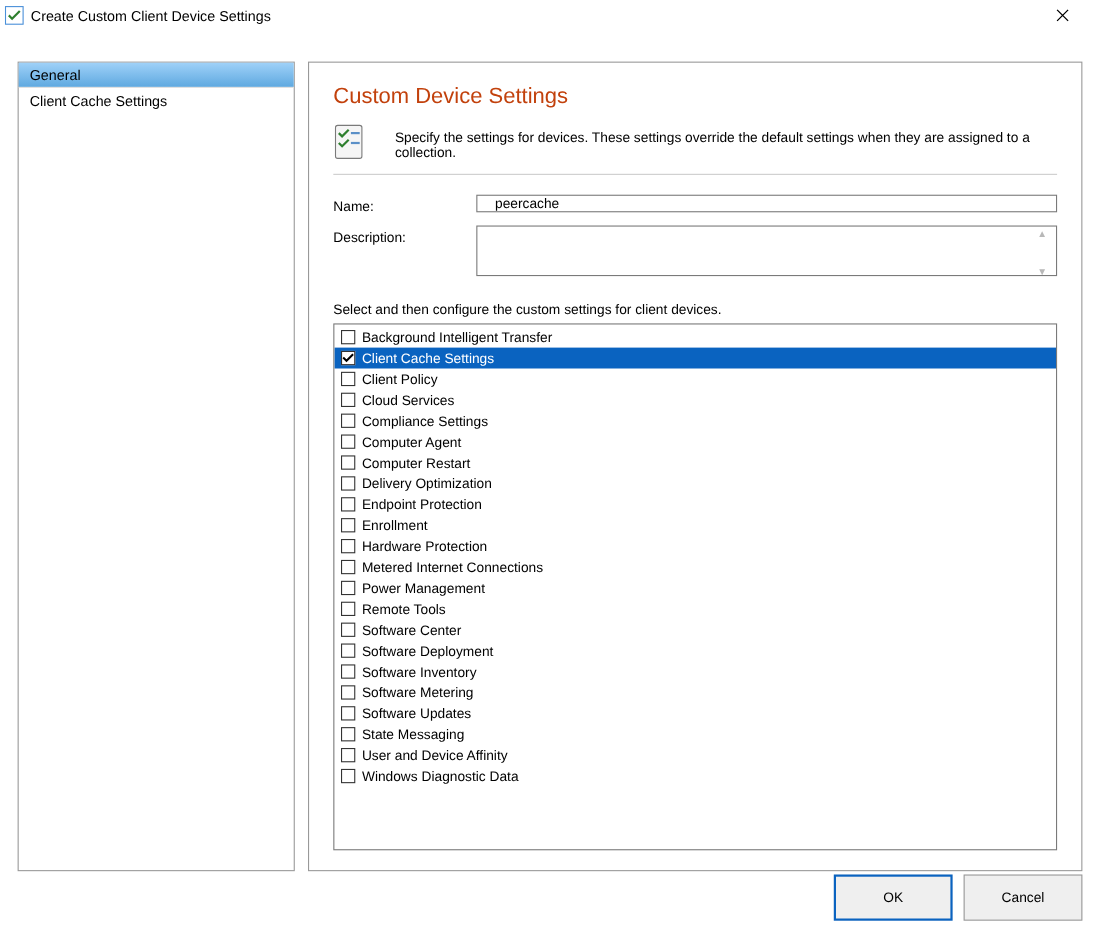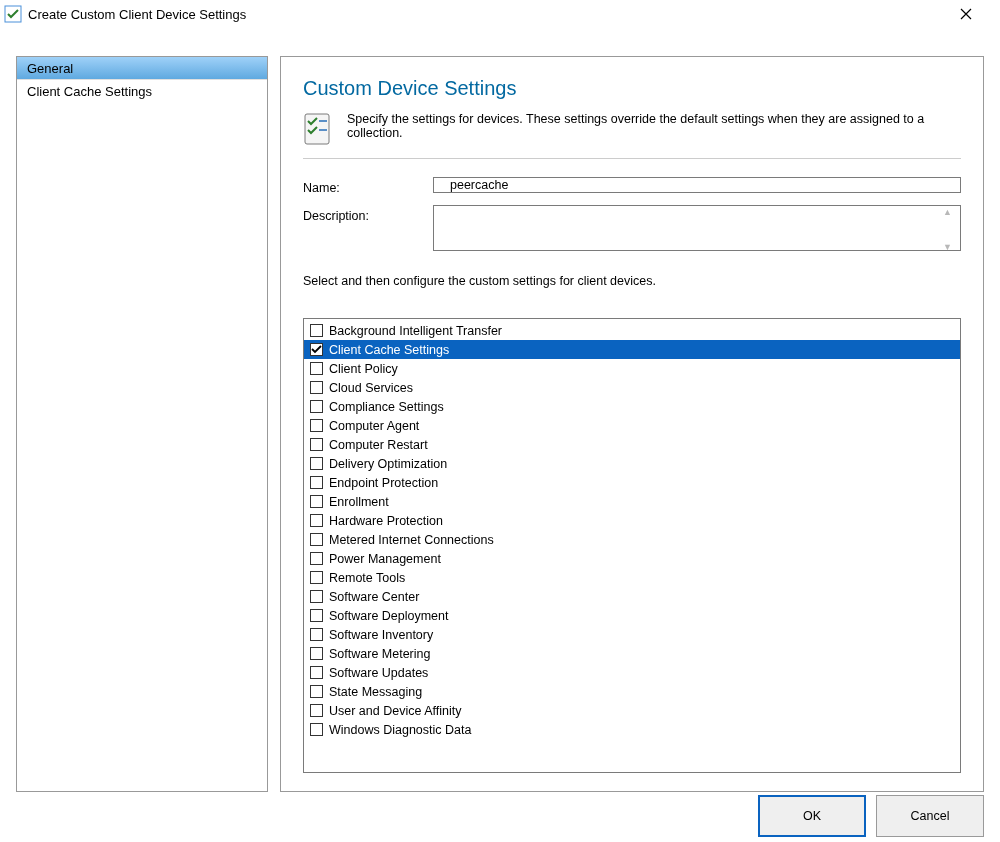--- a/index.html
+++ b/index.html
@@ -58,29 +58,29 @@
   }
   .content {
     flex:1;
     border:1px solid #999;
     background:#fff;
     padding:12px 22px 18px 22px;
     position:relative;
     display:flex;flex-direction:column;
   }
   .heading {
-    color:#0369a1;
+    color:#c2410c;
     font-size:20px;
     font-weight:400;
     margin:8px 0 12px 0;
   }
   .intro {
     display:flex;
-    align-items:flex-start;
-    gap:10px;
+    align-items:flex-end;
+    gap:22px;
     margin-bottom:12px;
   }
   .intro .bigicon { width:34px;height:34px;flex-shrink:0; }
   .hr {
     border:0;border-top:1px solid #ccc;margin:0 0 18px 0;
   }
   .form-row {
     display:flex;align-items:flex-start;margin-bottom:10px;
   }
   .form-row label { width:130px;padding-top:4px; }
@@ -96,21 +96,20 @@
     position:absolute;right:2px;top:2px;bottom:2px;width:16px;
     display:flex;flex-direction:column;justify-content:space-between;
     color:#b8b8b8;font-size:9px;pointer-events:none;
   }
   .section-label { margin:10px 0 6px 0; }
   .listbox {
     flex:1;
     border:1px solid #7a7a7a;
     overflow:auto;
     padding:2px 0;
-    margin-top:24px;
   }
   .opt {
     display:flex;align-items:center;height:19px;
     padding:0 6px;
   }
   .opt.selected { background:#0a63c0;color:#fff; }
   .chk {
     width:13px;height:13px;border:1px solid #333;background:#fff;margin-right:6px;
     display:flex;align-items:center;justify-content:center;flex-shrink:0;
   }

